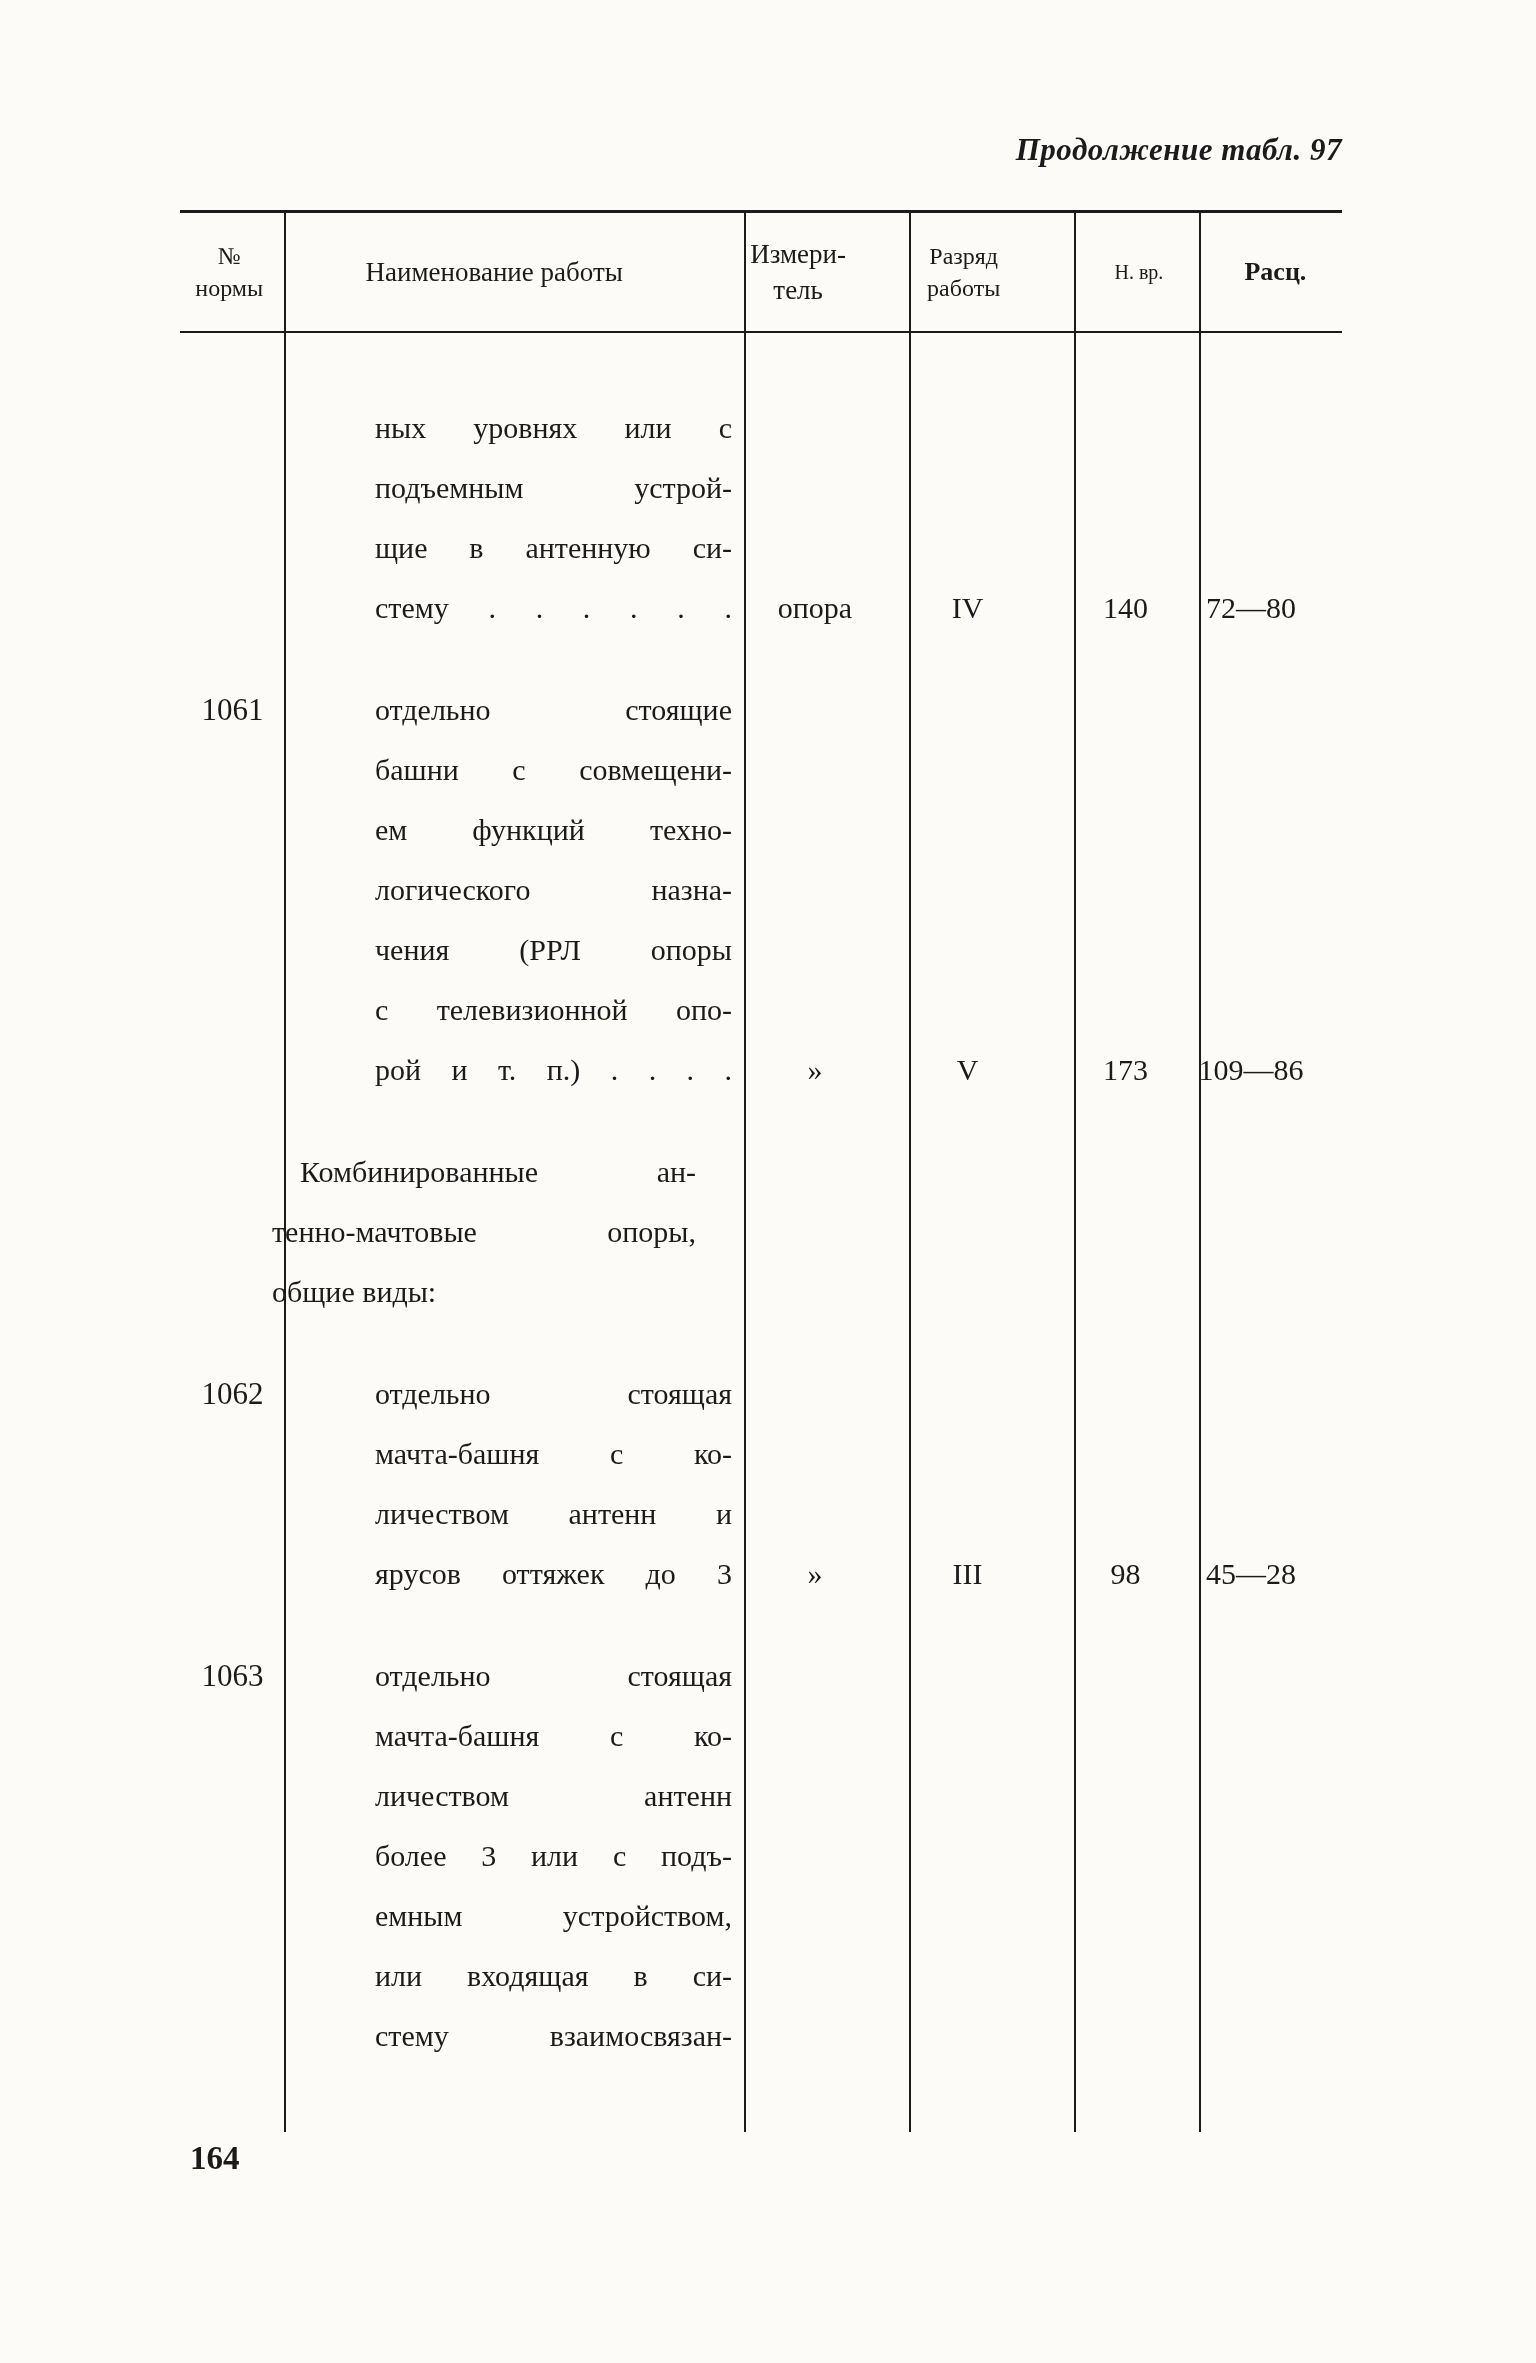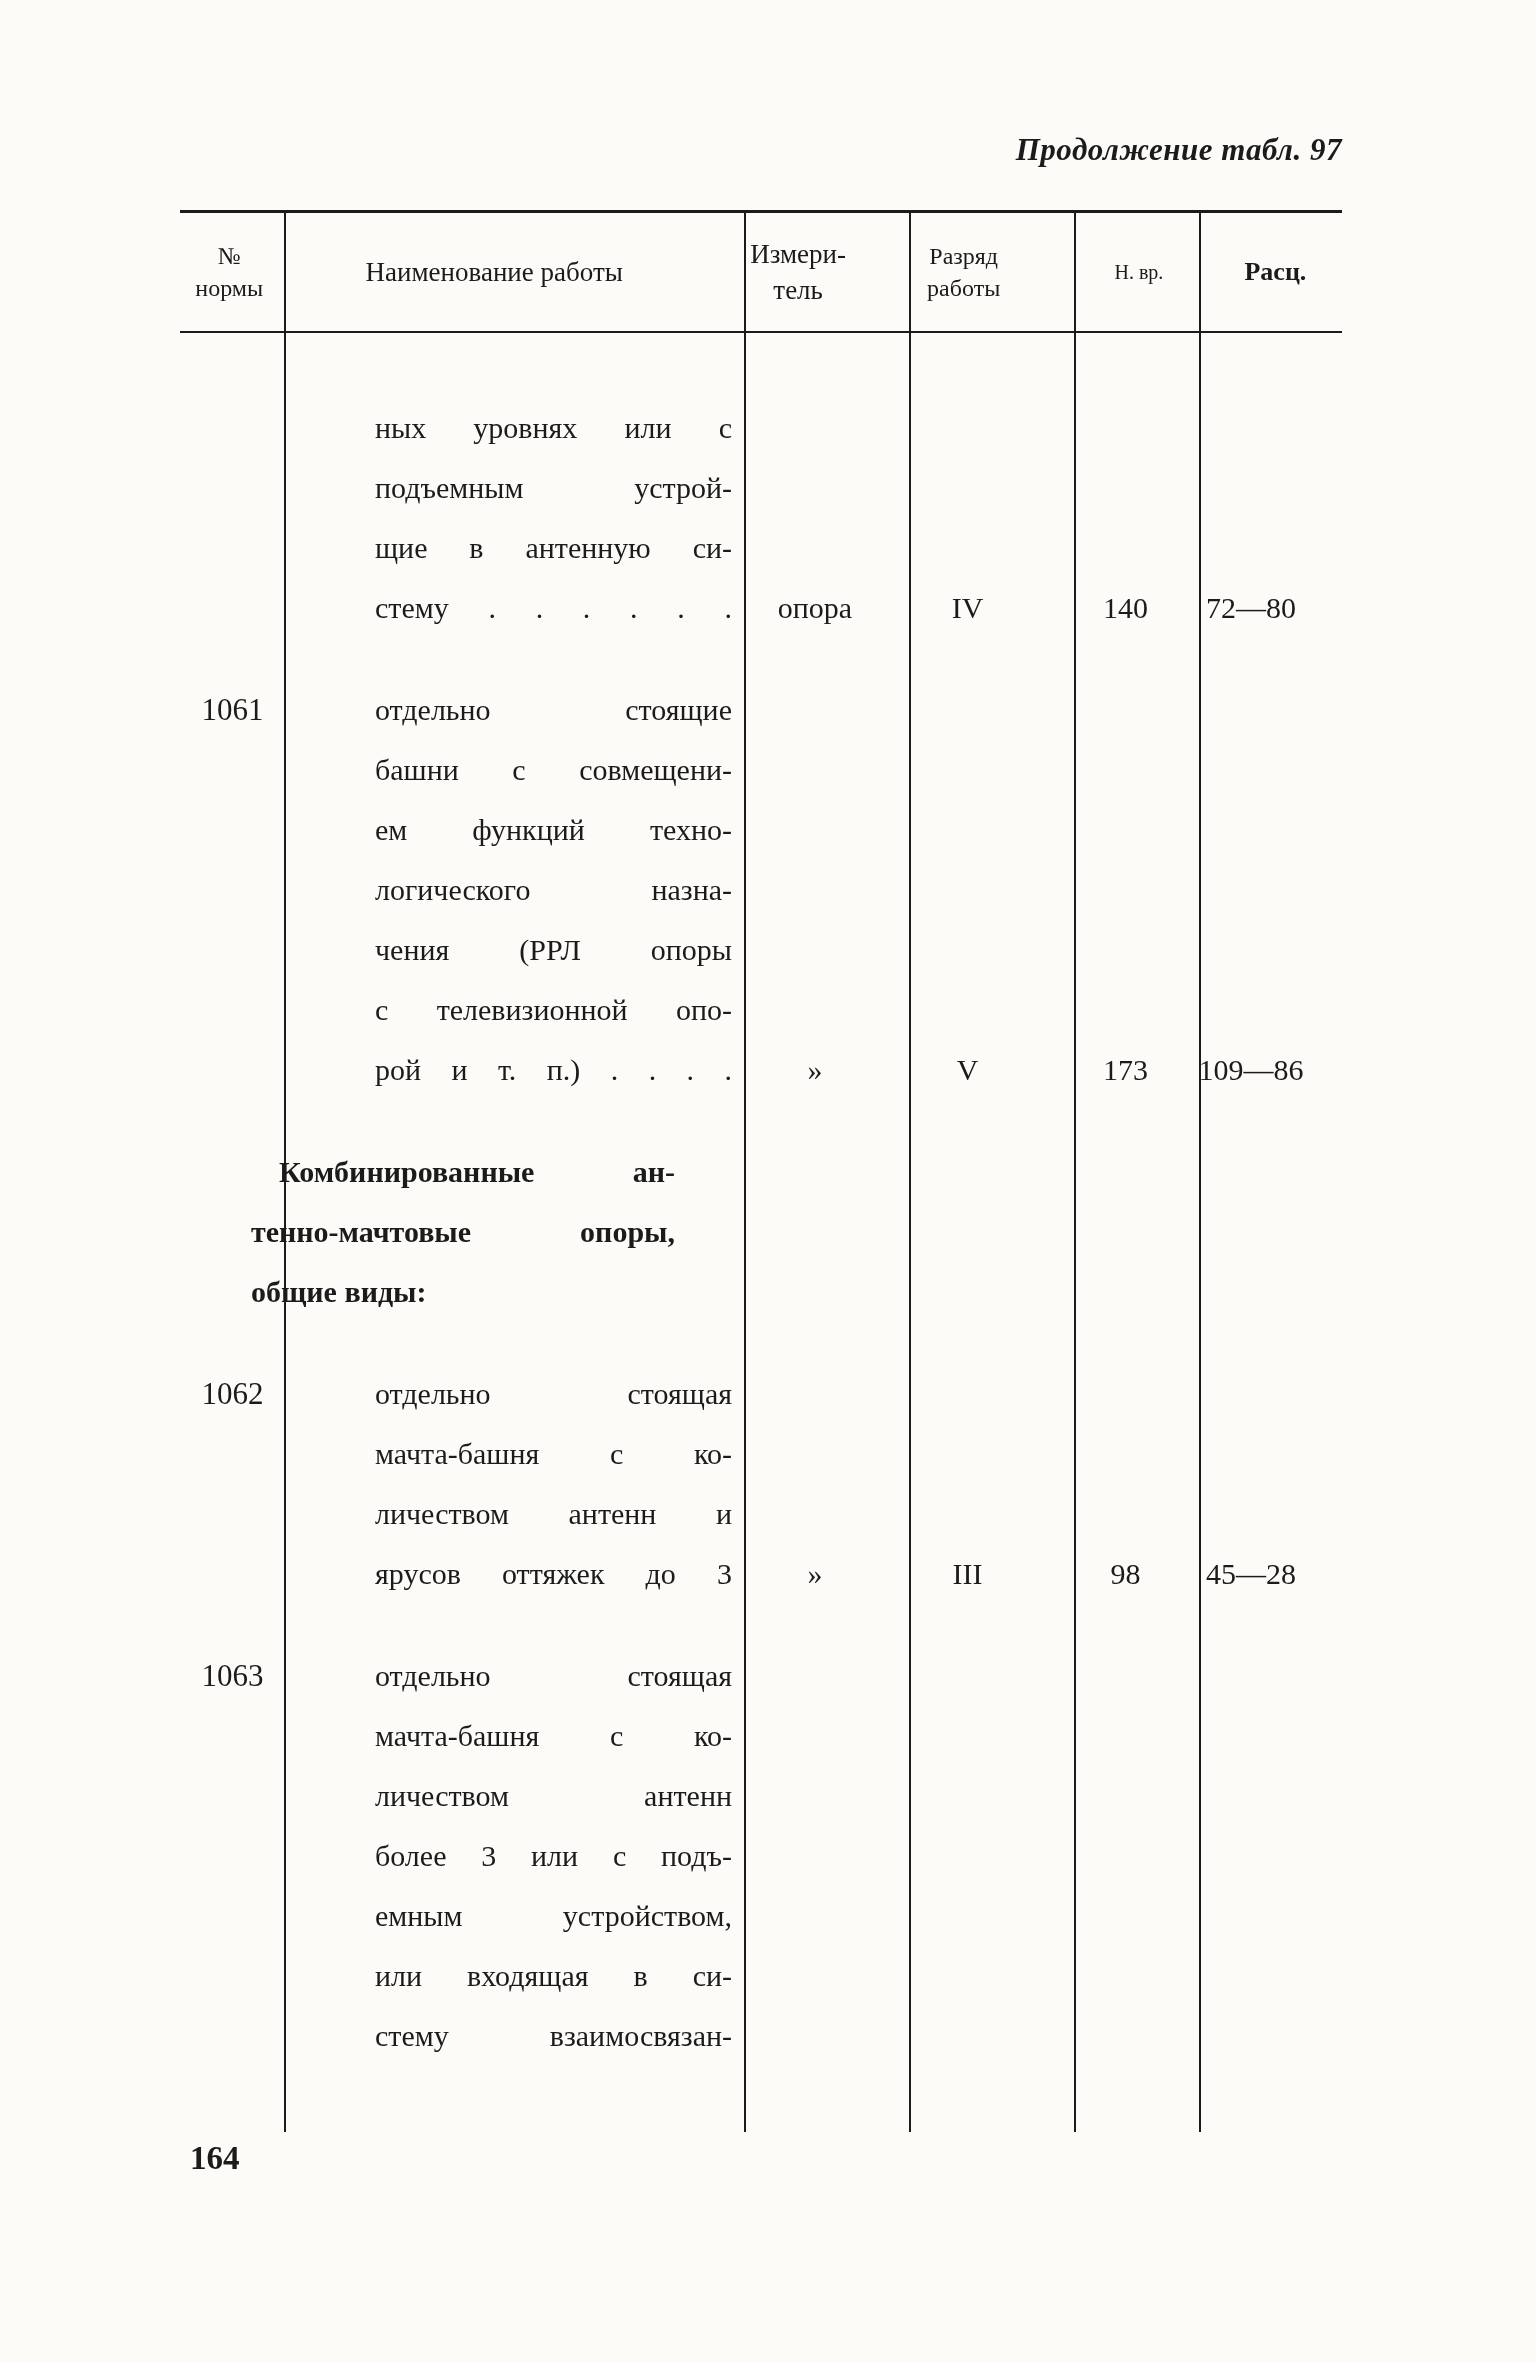--- a/index.html
+++ b/index.html
@@ -79,23 +79,22 @@
     text-align: center;
     font-size: 31px;
     line-height: 60px;
   }
   .entry .name {
     margin-left: 195px;
     width: 357px;
     line-height: 60px;
   }
   .entry.group-heading .name {
-    margin-left: 71px;
+    margin-left: 92px;
     width: 424px;
-    font-weight: bold;
   }
   .entry.group-heading .name .line:first-child { text-indent: 28px; }
 
   .line { text-align: justify; text-align-last: justify; }
   .line.left { text-align: left; text-align-last: left; }
 
   .vals {
     position: absolute;
     left: 565px; bottom: 0;
     width: 597px; height: 60px;

